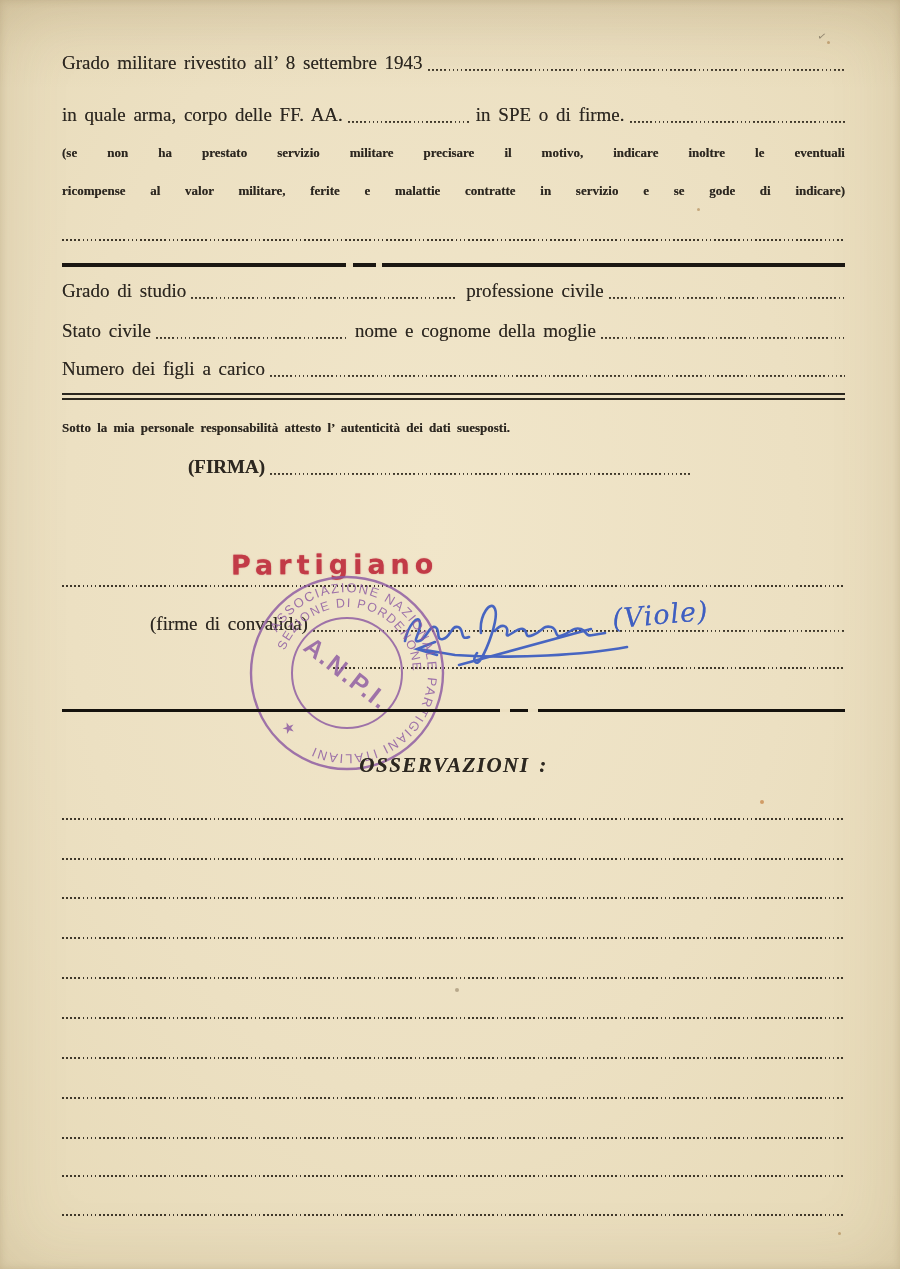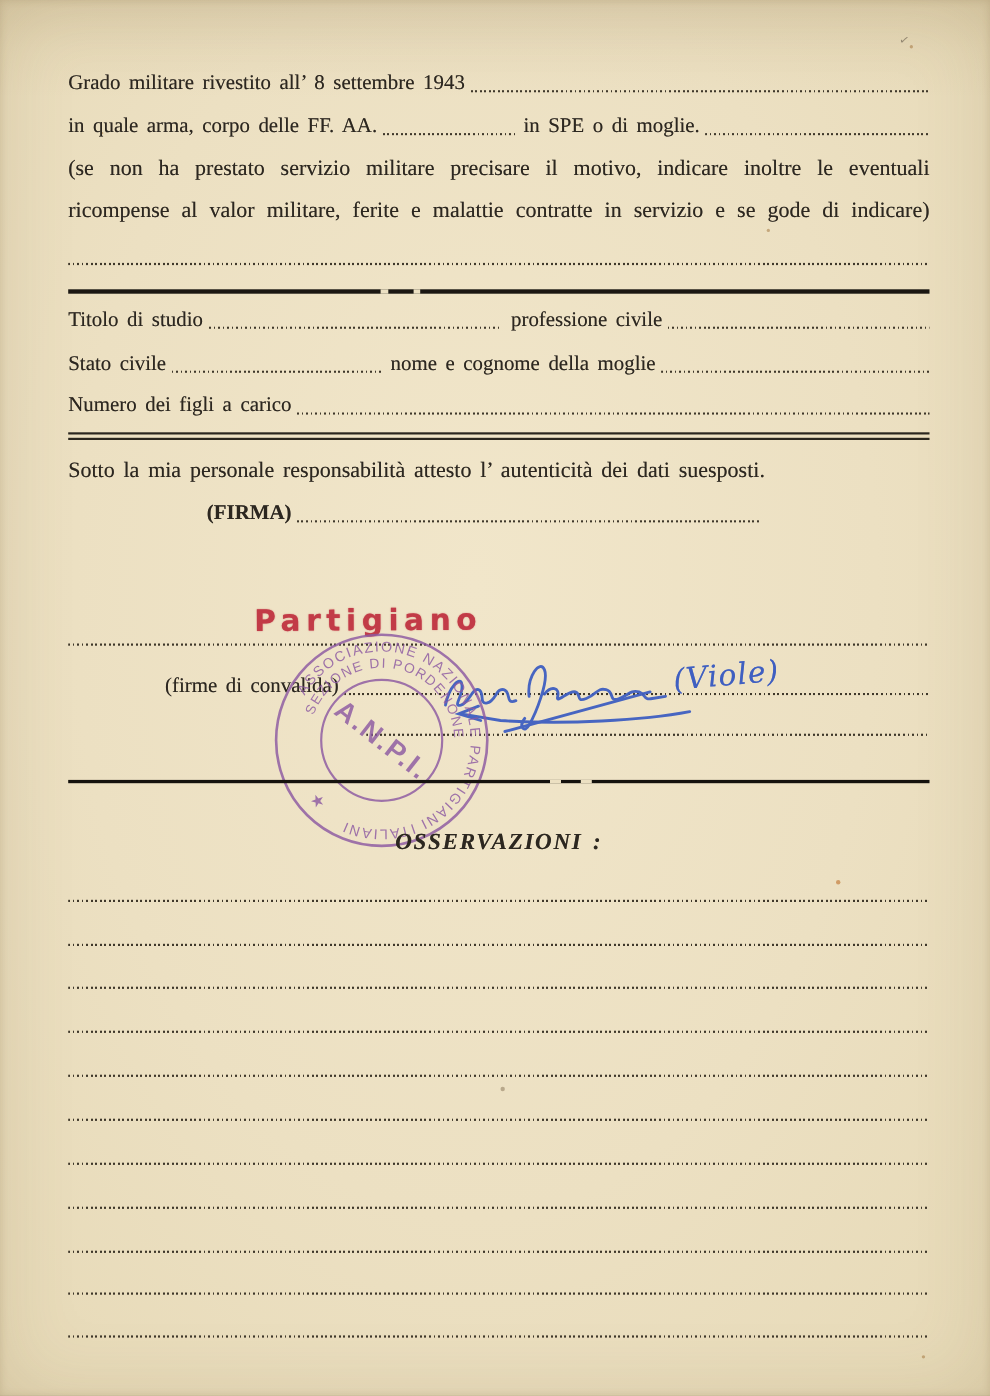--- a/index.html
+++ b/index.html
@@ -14,22 +14,22 @@
   }
   .row { position:absolute; left:62px; right:55px; display:flex; align-items:flex-end;
          font-size:19px; line-height:21px; white-space:nowrap; }
   .row .lbl { white-space:nowrap; word-spacing:3px; text-shadow:0 0 .4px rgba(44,39,32,.55); }
   .dots { height:14px;
           background:repeating-linear-gradient(90deg, rgba(48,41,29,.92) 0 1.6px, transparent 1.6px 4.1px) bottom / 100% 1.9px no-repeat; }
   .dots.grow { flex:1; }
   .dots { margin:0 0 2px 5px; }
   .dotline { position:absolute; height:2px;
           background:repeating-linear-gradient(90deg, rgba(48,41,29,.92) 0 1.6px, transparent 1.6px 4.1px); }
-  .note { position:absolute; left:62px; right:55px; font-size:20px; line-height:22px;
-          text-align:justify; text-align-last:justify; text-shadow:0 0 .4px rgba(44,39,32,.55); }
+  .note { position:absolute; left:62px; right:55px; font-size:13px; line-height:22px;
+          text-align:justify; text-align-last:justify; text-shadow:0 0 .4px rgba(44,39,32,.55);font-weight:bold; }
   .rule-thick { position:absolute; left:62px; width:783px; height:4px; background:#1b1712; }
   .rule-thick .gap { position:absolute; top:0; height:4px; background:#ece0c2; }
   .rule-double { position:absolute; left:62px; width:783px; height:7px;
                  border-top:2px solid #2a261e; border-bottom:2px solid #2a261e; box-sizing:border-box; }
   .rule-solid { position:absolute; left:62px; width:783px; height:3px; background:#15120d; }
   .rule-solid .gap { position:absolute; top:0; height:3px; background:#ece0c2; }
   .heading { position:absolute; left:62px; right:55px; text-align:center; font-size:19.5px;
              letter-spacing:.4px; word-spacing:6px; text-shadow:0 0 .5px rgba(44,39,32,.7); }
   .red-stamp { position:absolute; left:231px; top:549px; font-family:"DejaVu Sans",sans-serif;
                font-weight:bold; font-size:27px; letter-spacing:5px; color:#c23b47;
@@ -56,44 +56,44 @@
 
   <div class="corner-artifact"></div>
   <div class="pencil-mark">✓</div>
   <div class="speck" style="left:827px; top:41px; width:3px; height:3px;"></div>
   <div class="speck" style="left:697px; top:208px; width:3px; height:3px;"></div>
   <div class="speck" style="left:760px; top:800px; width:4px; height:4px; background:rgba(190,110,40,.6);"></div>
   <div class="speck" style="left:455px; top:988px; width:4px; height:4px; background:rgba(120,100,70,.45);"></div>
   <div class="speck" style="left:838px; top:1232px; width:3px; height:3px;"></div>
   <div class="speck" style="left:92px; top:120px; width:2px; height:2px;"></div>
 
-  <div class="row" style="top:65px;text-align:center;">
+  <div class="row" style="top:52px;text-align:center;">
     <span class="lbl">Grado militare rivestito all’ 8 settembre 1943</span>
     <span class="dots grow"></span>
   </div>
 
   <div class="row" style="top:104px;">
     <span class="lbl">in quale arma, corpo delle FF. AA.</span>
     <span class="dots" style="width:122px;"></span>
-    <span class="lbl" style="margin-left:6px;">in SPE o di moglie.</span>
+    <span class="lbl" style="margin-left:6px;">in SPE o di firme.</span>
     <span class="dots grow"></span>
   </div>
 
   <div class="note" style="top:142px;">(se non ha prestato servizio militare precisare il motivo, indicare inoltre le eventuali</div>
   <div class="note" style="top:180px;">ricompense al valor militare, ferite e malattie contratte in servizio e se gode di indicare)</div>
 
   <div class="dotline" style="left:62px; width:783px; top:239px;"></div>
 
   <div class="rule-thick" style="top:263px;">
     <span class="gap" style="left:284px; width:7px;"></span>
     <span class="gap" style="left:314px; width:6px;"></span>
   </div>
 
   <div class="row" style="top:280px;">
-    <span class="lbl">Titolo di studio</span>
+    <span class="lbl">Grado di studio</span>
     <span class="dots" style="width:266px;"></span>
     <span class="lbl" style="margin-left:9px;text-align:center;">professione civile</span>
     <span class="dots grow"></span>
   </div>
 
   <div class="row" style="top:320px;">
     <span class="lbl">Stato civile</span>
     <span class="dots" style="width:192px;"></span>
     <span class="lbl" style="margin-left:7px;">nome e cognome della moglie</span>
     <span class="dots grow"></span>

